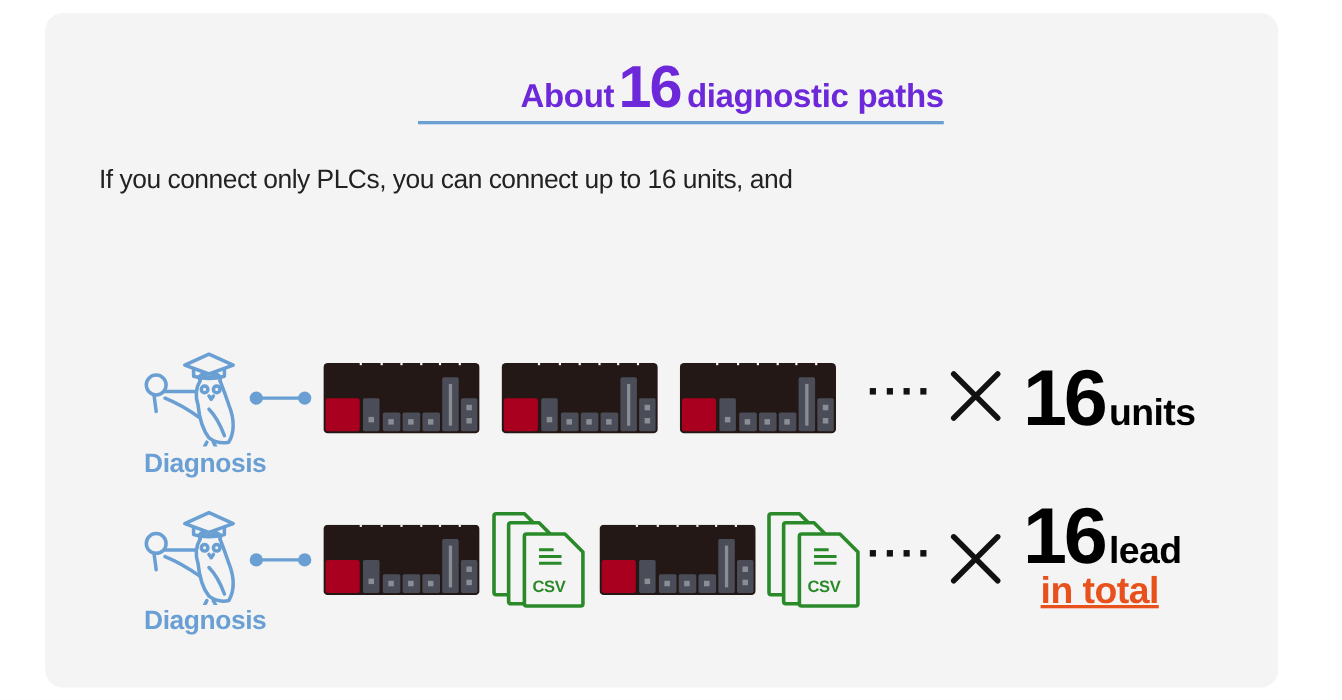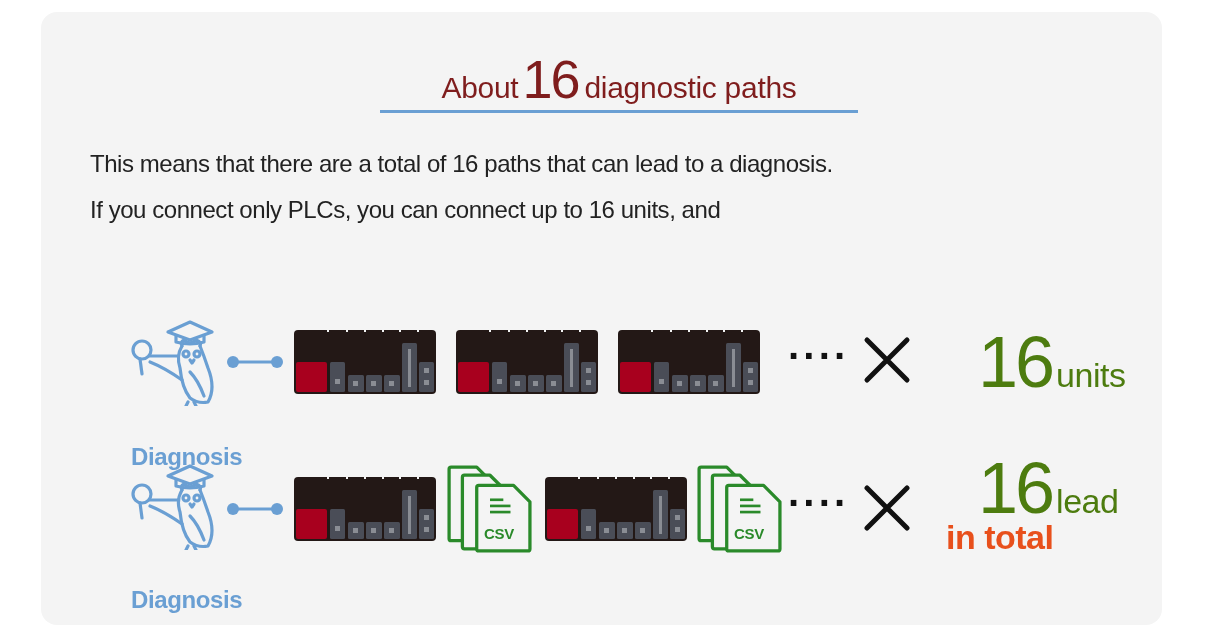--- a/index.html
+++ b/index.html
@@ -1,36 +1,36 @@
 <!DOCTYPE html>
 <html><head>
 <meta charset="utf-8">
 <style>
   html, body { margin: 0; padding: 0; background: #ffffff; }
   body { width: 1220px; height: 636px; position: relative; overflow: hidden;
          font-family: "Liberation Sans", "DejaVu Sans", sans-serif; }
   .card { position: absolute; left: 41px; top: 12px; width: 1121px; height: 613px;
           background: #f4f4f4; border-radius: 16px; }
   .title { position: absolute; left: 380px; top: 48px; width: 478px; height: 64px; }
-  .title-text { position: absolute; left: 0; right: 0; top: 0; text-align: center;
-                color: #7f1d1d; font-weight: normal; white-space: nowrap; }
+  .title-text { position: absolute; left: 0; right: 0; top: 0; text-align: right;
+                color: #6d28d9; font-weight: bold; white-space: nowrap; }
   .title-text .sm { font-size: 30px; letter-spacing: -0.3px; }
   .title-text .big { font-size: 54px; letter-spacing: -2px; margin: 0 6px 0 4px; }
   .title-underline { position: absolute; left: 0; right: 0; top: 62px; height: 3px; background: #6a9fd3; }
   .body-text { position: absolute; left: 90px; top: 141px; color: #222; font-size: 24px;
                line-height: 46px; white-space: nowrap; letter-spacing: -0.45px; }
   .body-text div { height: 46px; }
   .abs { position: absolute; }
   .diag-label { position: absolute; color: #6a9fd3; font-weight: bold; font-size: 24px;
-                letter-spacing: -0.4px; white-space: nowrap; margin-top: 35px; }
+                letter-spacing: -0.4px; white-space: nowrap; }
   .dots { position: absolute; font-size: 40px; color: #111; letter-spacing: 2px; font-weight: bold; line-height: 1; }
-  .count { position: absolute; color: #4d7c0f; font-weight: normal; white-space: nowrap; line-height: 1; margin-left: 48px; }
+  .count { position: absolute; color: #000000; font-weight: bold; white-space: nowrap; line-height: 1; }
   .count .num { font-size: 72px; letter-spacing: -3px; }
   .count .unit { font-size: 34px; letter-spacing: -0.5px; margin-left: 4px; }
-  .count2-sub { position: absolute; color: #e8501c; font-weight: bold; font-size: 34px; letter-spacing: -0.5px; white-space: nowrap; line-height: 1; }
+  .count2-sub { position: absolute; color: #e8501c; font-weight: bold; font-size: 34px; letter-spacing: -0.5px; white-space: nowrap; line-height: 1; text-decoration: underline; }
 </style>
 </head>
 <body>
 
 <svg width="0" height="0" style="position:absolute">
   <defs>
     <symbol id="owl" viewBox="0 0 110 90">
       <g fill="none" stroke="#6a9fd3" stroke-width="3.2" stroke-linecap="round" stroke-linejoin="round">
 
         <circle cx="22" cy="34" r="9"></circle>
@@ -105,21 +105,20 @@
 <div class="card"></div>
 
 <div class="title">
   <div class="title-text">
     <span class="sm">About</span><span class="big">16</span><span class="sm">diagnostic paths</span>
   </div>
   <div class="title-underline"></div>
 </div>
 
 <div class="body-text">
-  <div>This means that there are a total of 16 paths that can lead to a diagnosis.</div>
   <div>If you connect only PLCs, you can connect up to 16 units, and</div>
 </div>
 
 <div>
   <svg class="abs" style="left:120px;top:316px" width="110" height="90">
       <use href="#owl"></use>
     </svg>
   <div class="diag-label" style="left:131px;top:408px">Diagnosis</div>
   <svg class="abs" style="left:226px;top:355px" width="58" height="14">
       <use href="#conn"></use>

